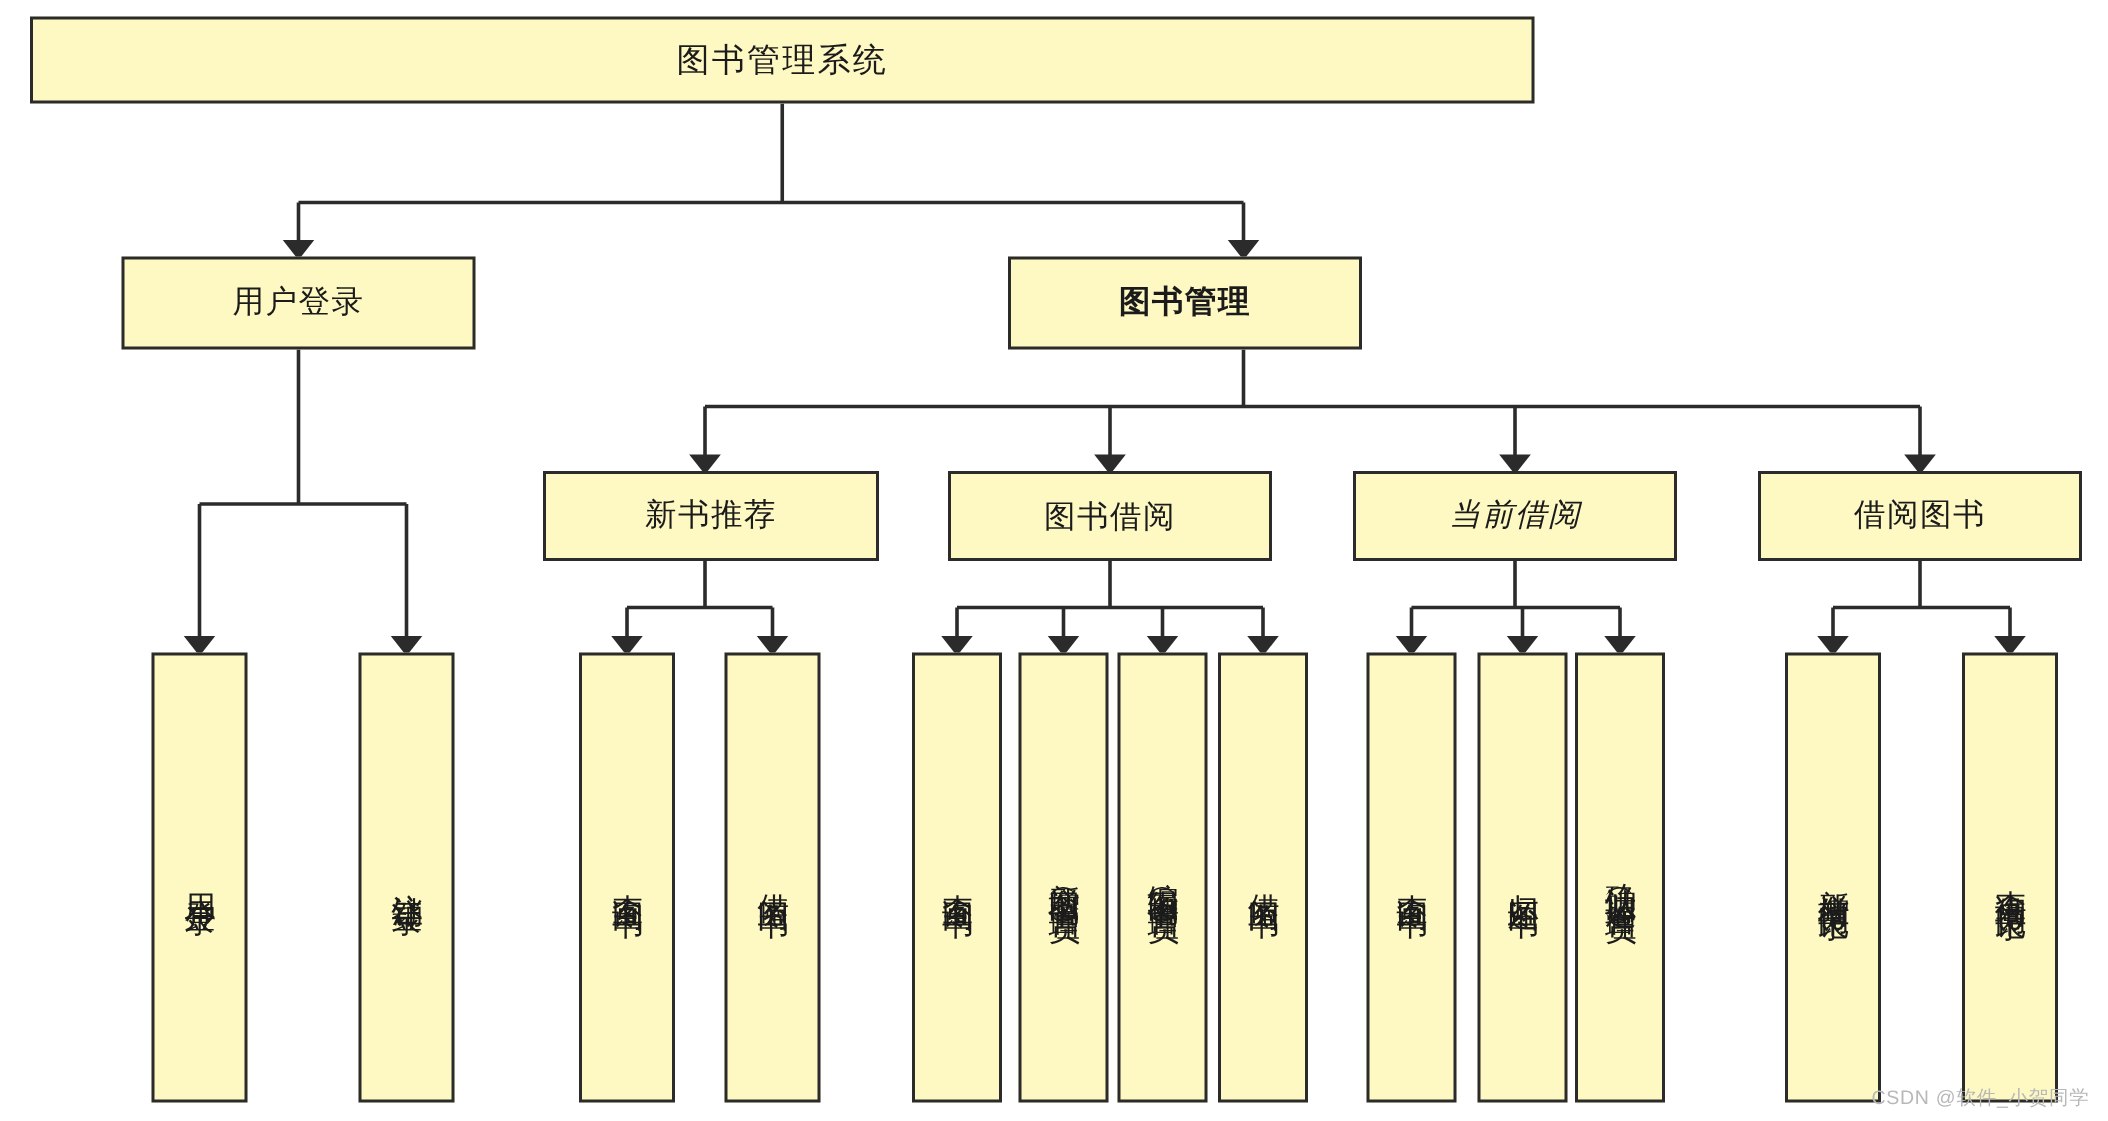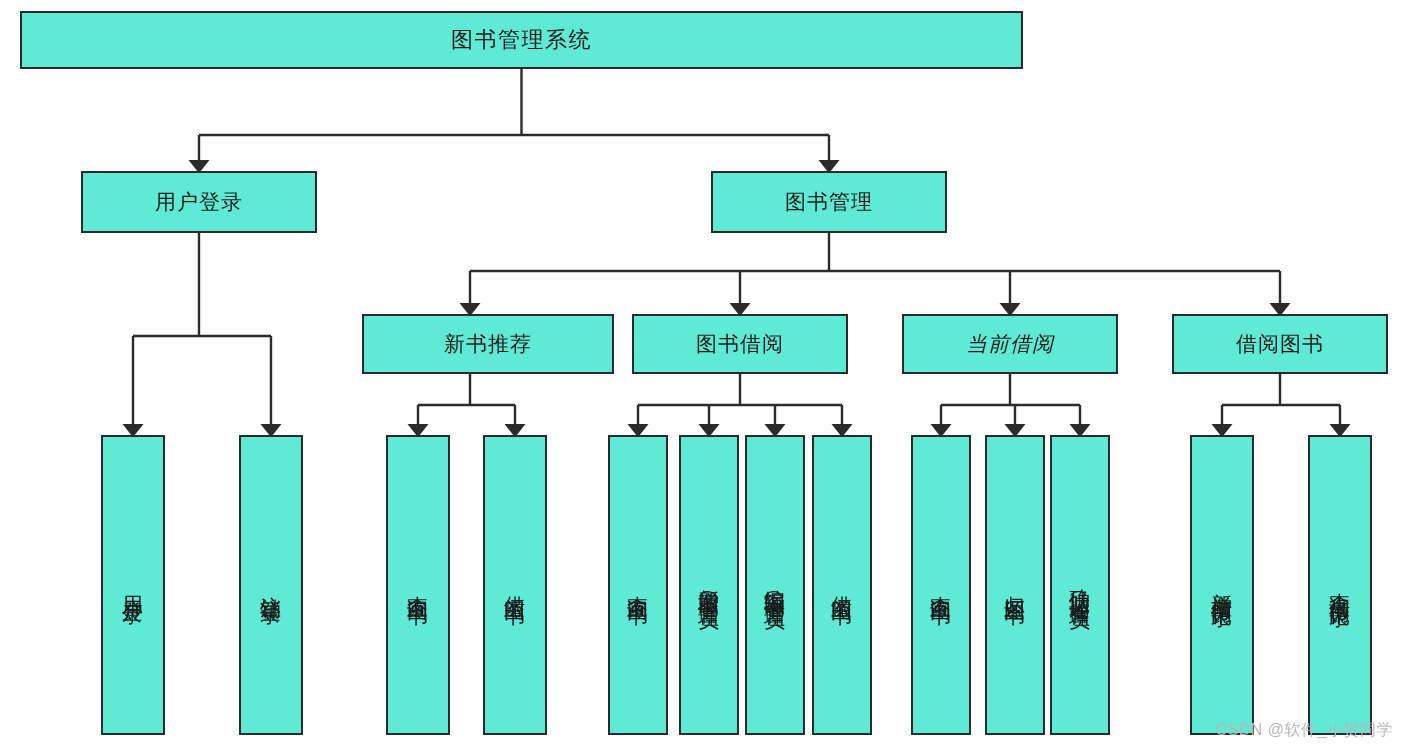--- a/index.html
+++ b/index.html
@@ -13,21 +13,21 @@
   #diagram-root {
     position: relative;
     width: 1405px;
     height: 747px;
     background: #ffffff;
     overflow: hidden;
   }
   .node {
     position: absolute;
     box-sizing: border-box;
-    background: #5eead4;
+    background: #fef9c3;
     border: 2px solid #2b2b2b;
     display: flex;
     align-items: center;
     justify-content: center;
     color: #1b1b1b;
   }
   .node-label {
     display: block;
     text-align: center;
     line-height: 1.18;
@@ -59,21 +59,21 @@
     left: 0;
     top: 0;
     width: 1405px;
     height: 747px;
     pointer-events: none;
   }
   .watermark {
     position: absolute;
     right: 12px;
     bottom: 6px;
-    font-size: 16px;
+    font-size: 13px;
     color: #b8b8b8;
     white-space: nowrap;
     letter-spacing: 0.5px;
   }
 </style>
 </head>
 <body>
 
 <div id="diagram-root">
   <svg id="connectors" viewBox="0 0 1405 747" xmlns="http://www.w3.org/2000/svg">
@@ -119,24 +119,24 @@
       </g>
   </svg>
 
   <div id="nodes-layer">
       <div class="node horizontal root" style="left: 20px; top: 11px; width: 1003px; height: 58px;">
         <span class="node-label">图书管理系统</span>
       </div>
       <div class="node horizontal" style="left: 81px; top: 171px; width: 236px; height: 62px;">
         <span class="node-label">用户登录</span>
       </div>
-      <div class="node horizontal" style="left: 711px; top: 171px; width: 236px; height: 62px;">
+      <div class="node horizontal" style="left: 672px; top: 171px; width: 236px; height: 62px; font-weight: bold;">
         <span class="node-label">图书管理</span>
       </div>
-      <div class="node horizontal" style="left: 362px; top: 314px; width: 252px; height: 60px;">
+      <div class="node horizontal" style="left: 362px; top: 314px; width: 224px; height: 60px;">
         <span class="node-label">新书推荐</span>
       </div>
       <div class="node horizontal" style="left: 632px; top: 314px; width: 216px; height: 60px; font-family: Liberation Serif, serif;">
         <span class="node-label">图书借阅</span>
       </div>
       <div class="node horizontal" style="left: 902px; top: 314px; width: 216px; height: 60px; font-style: italic;">
         <span class="node-label">当前借阅</span>
       </div>
       <div class="node horizontal" style="left: 1172px; top: 314px; width: 216px; height: 60px;">
         <span class="node-label">借阅图书</span>

